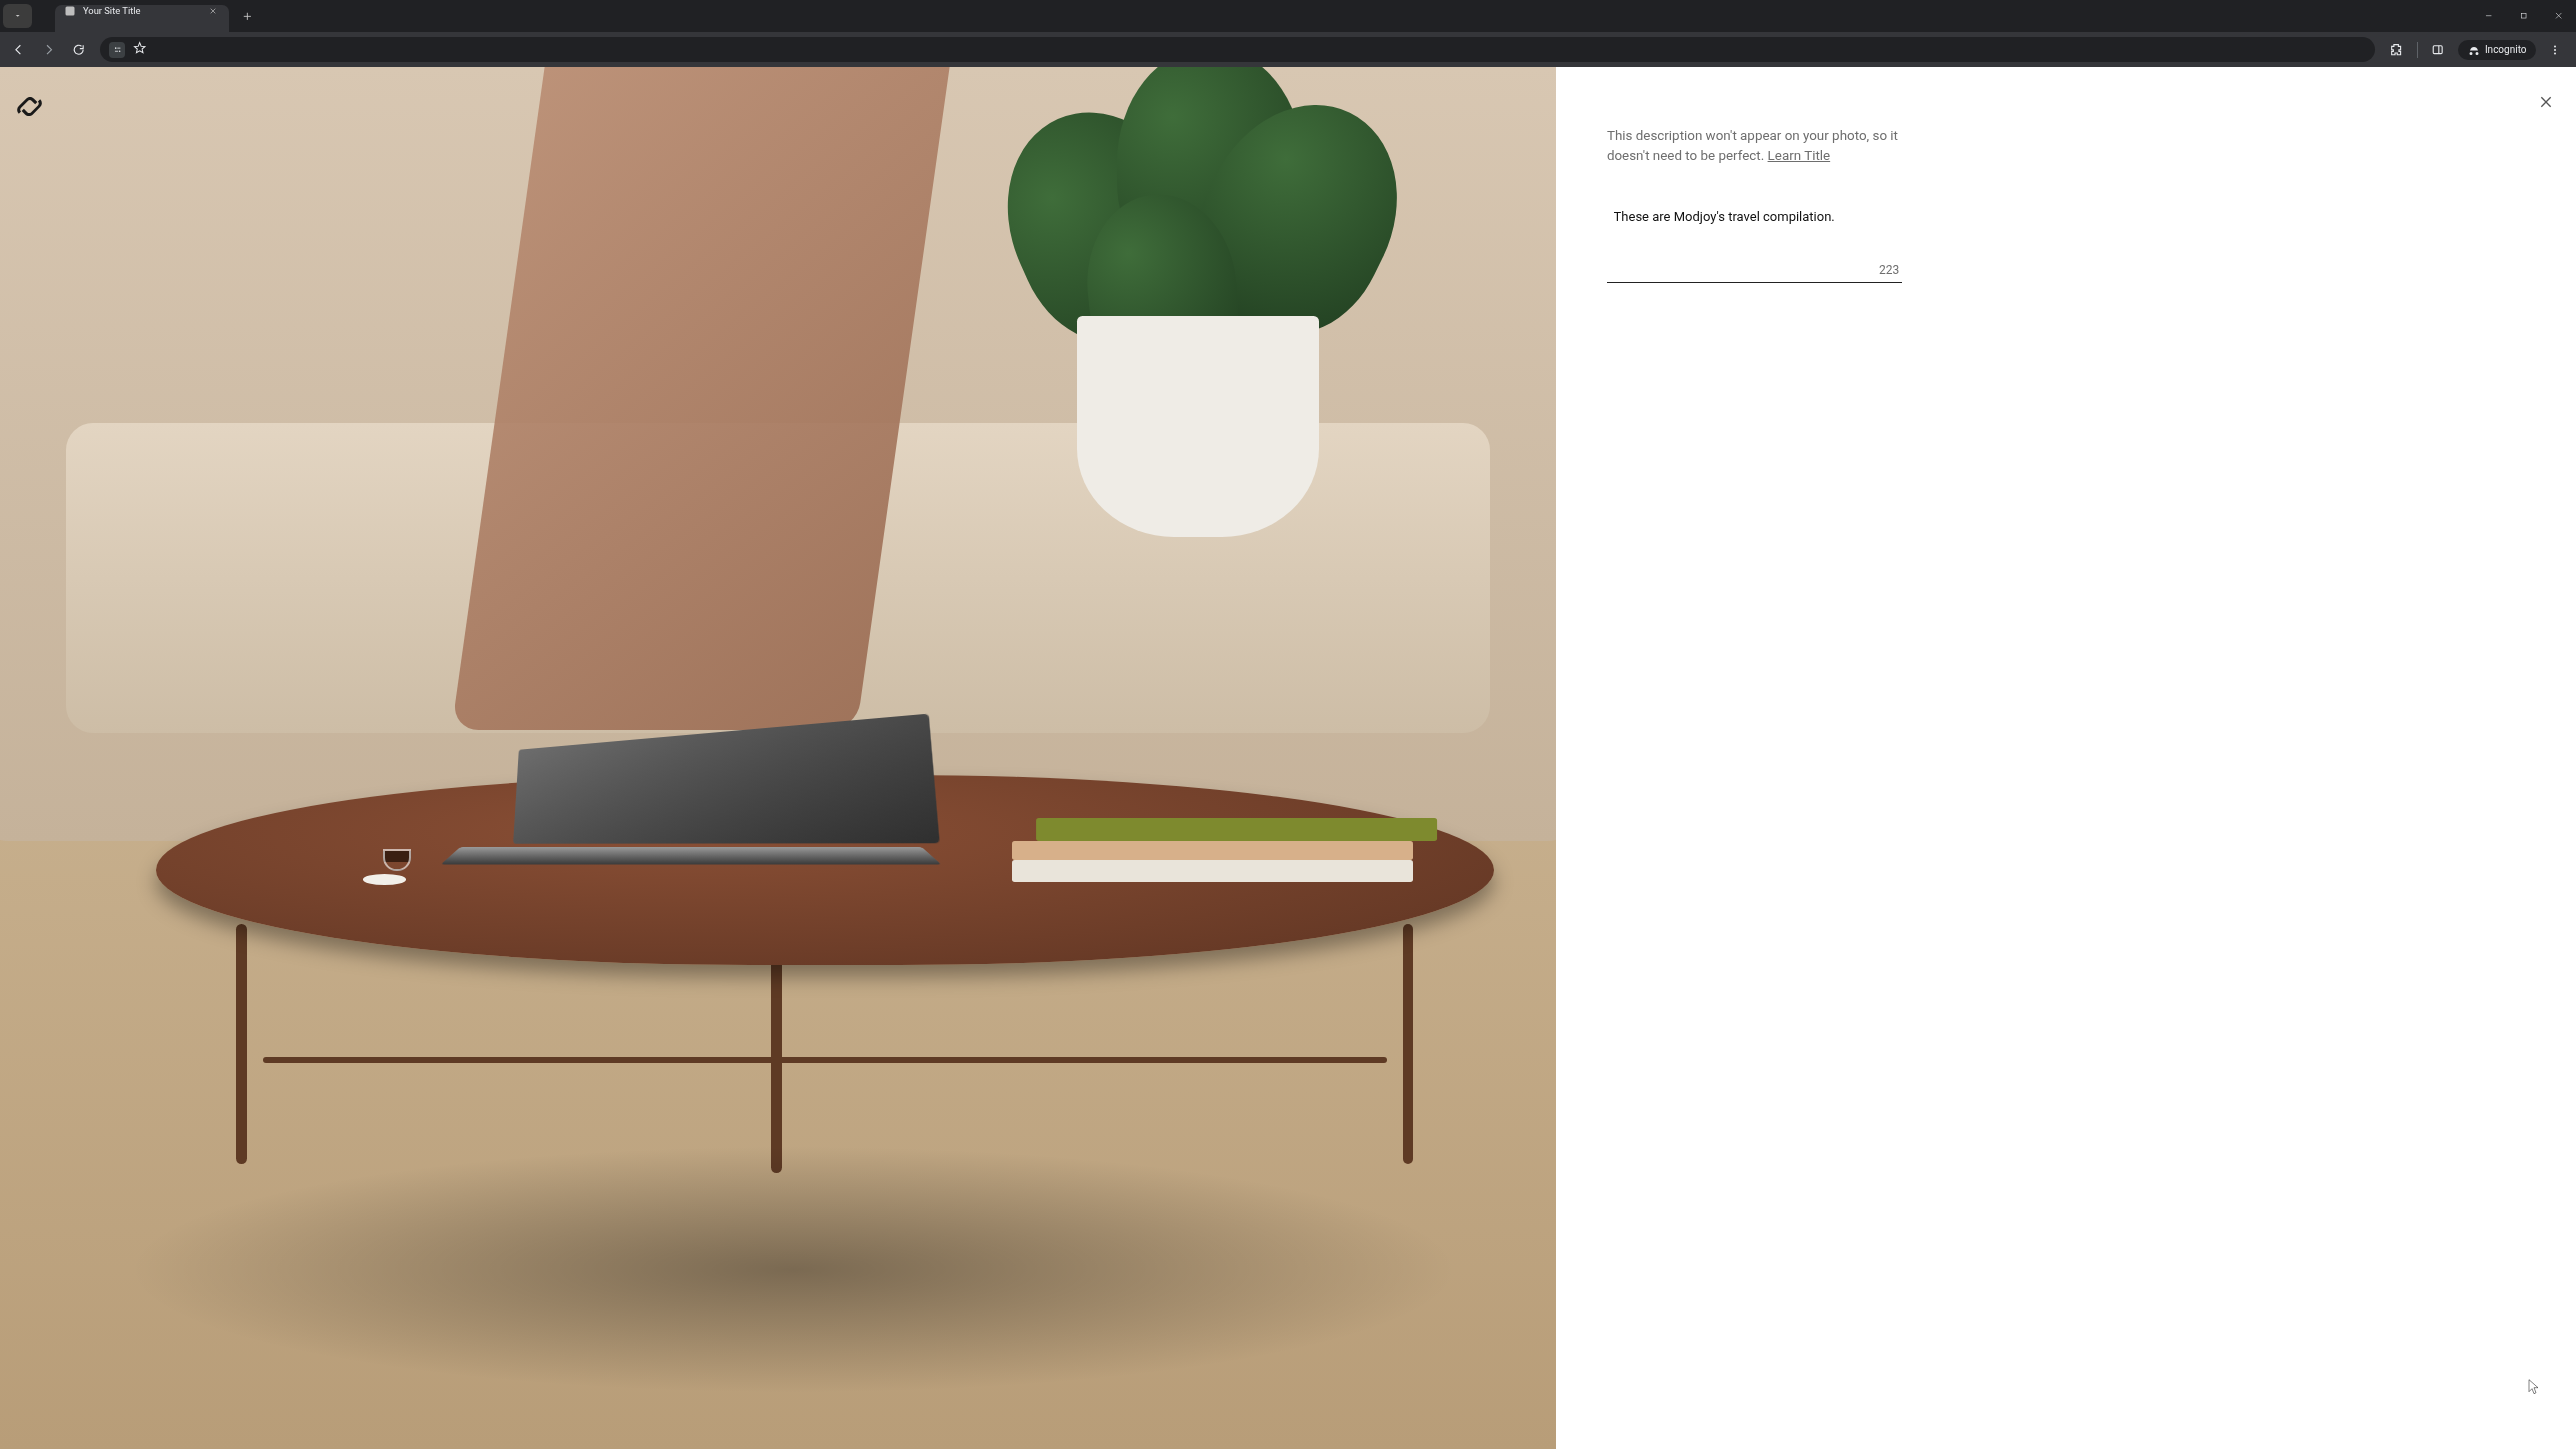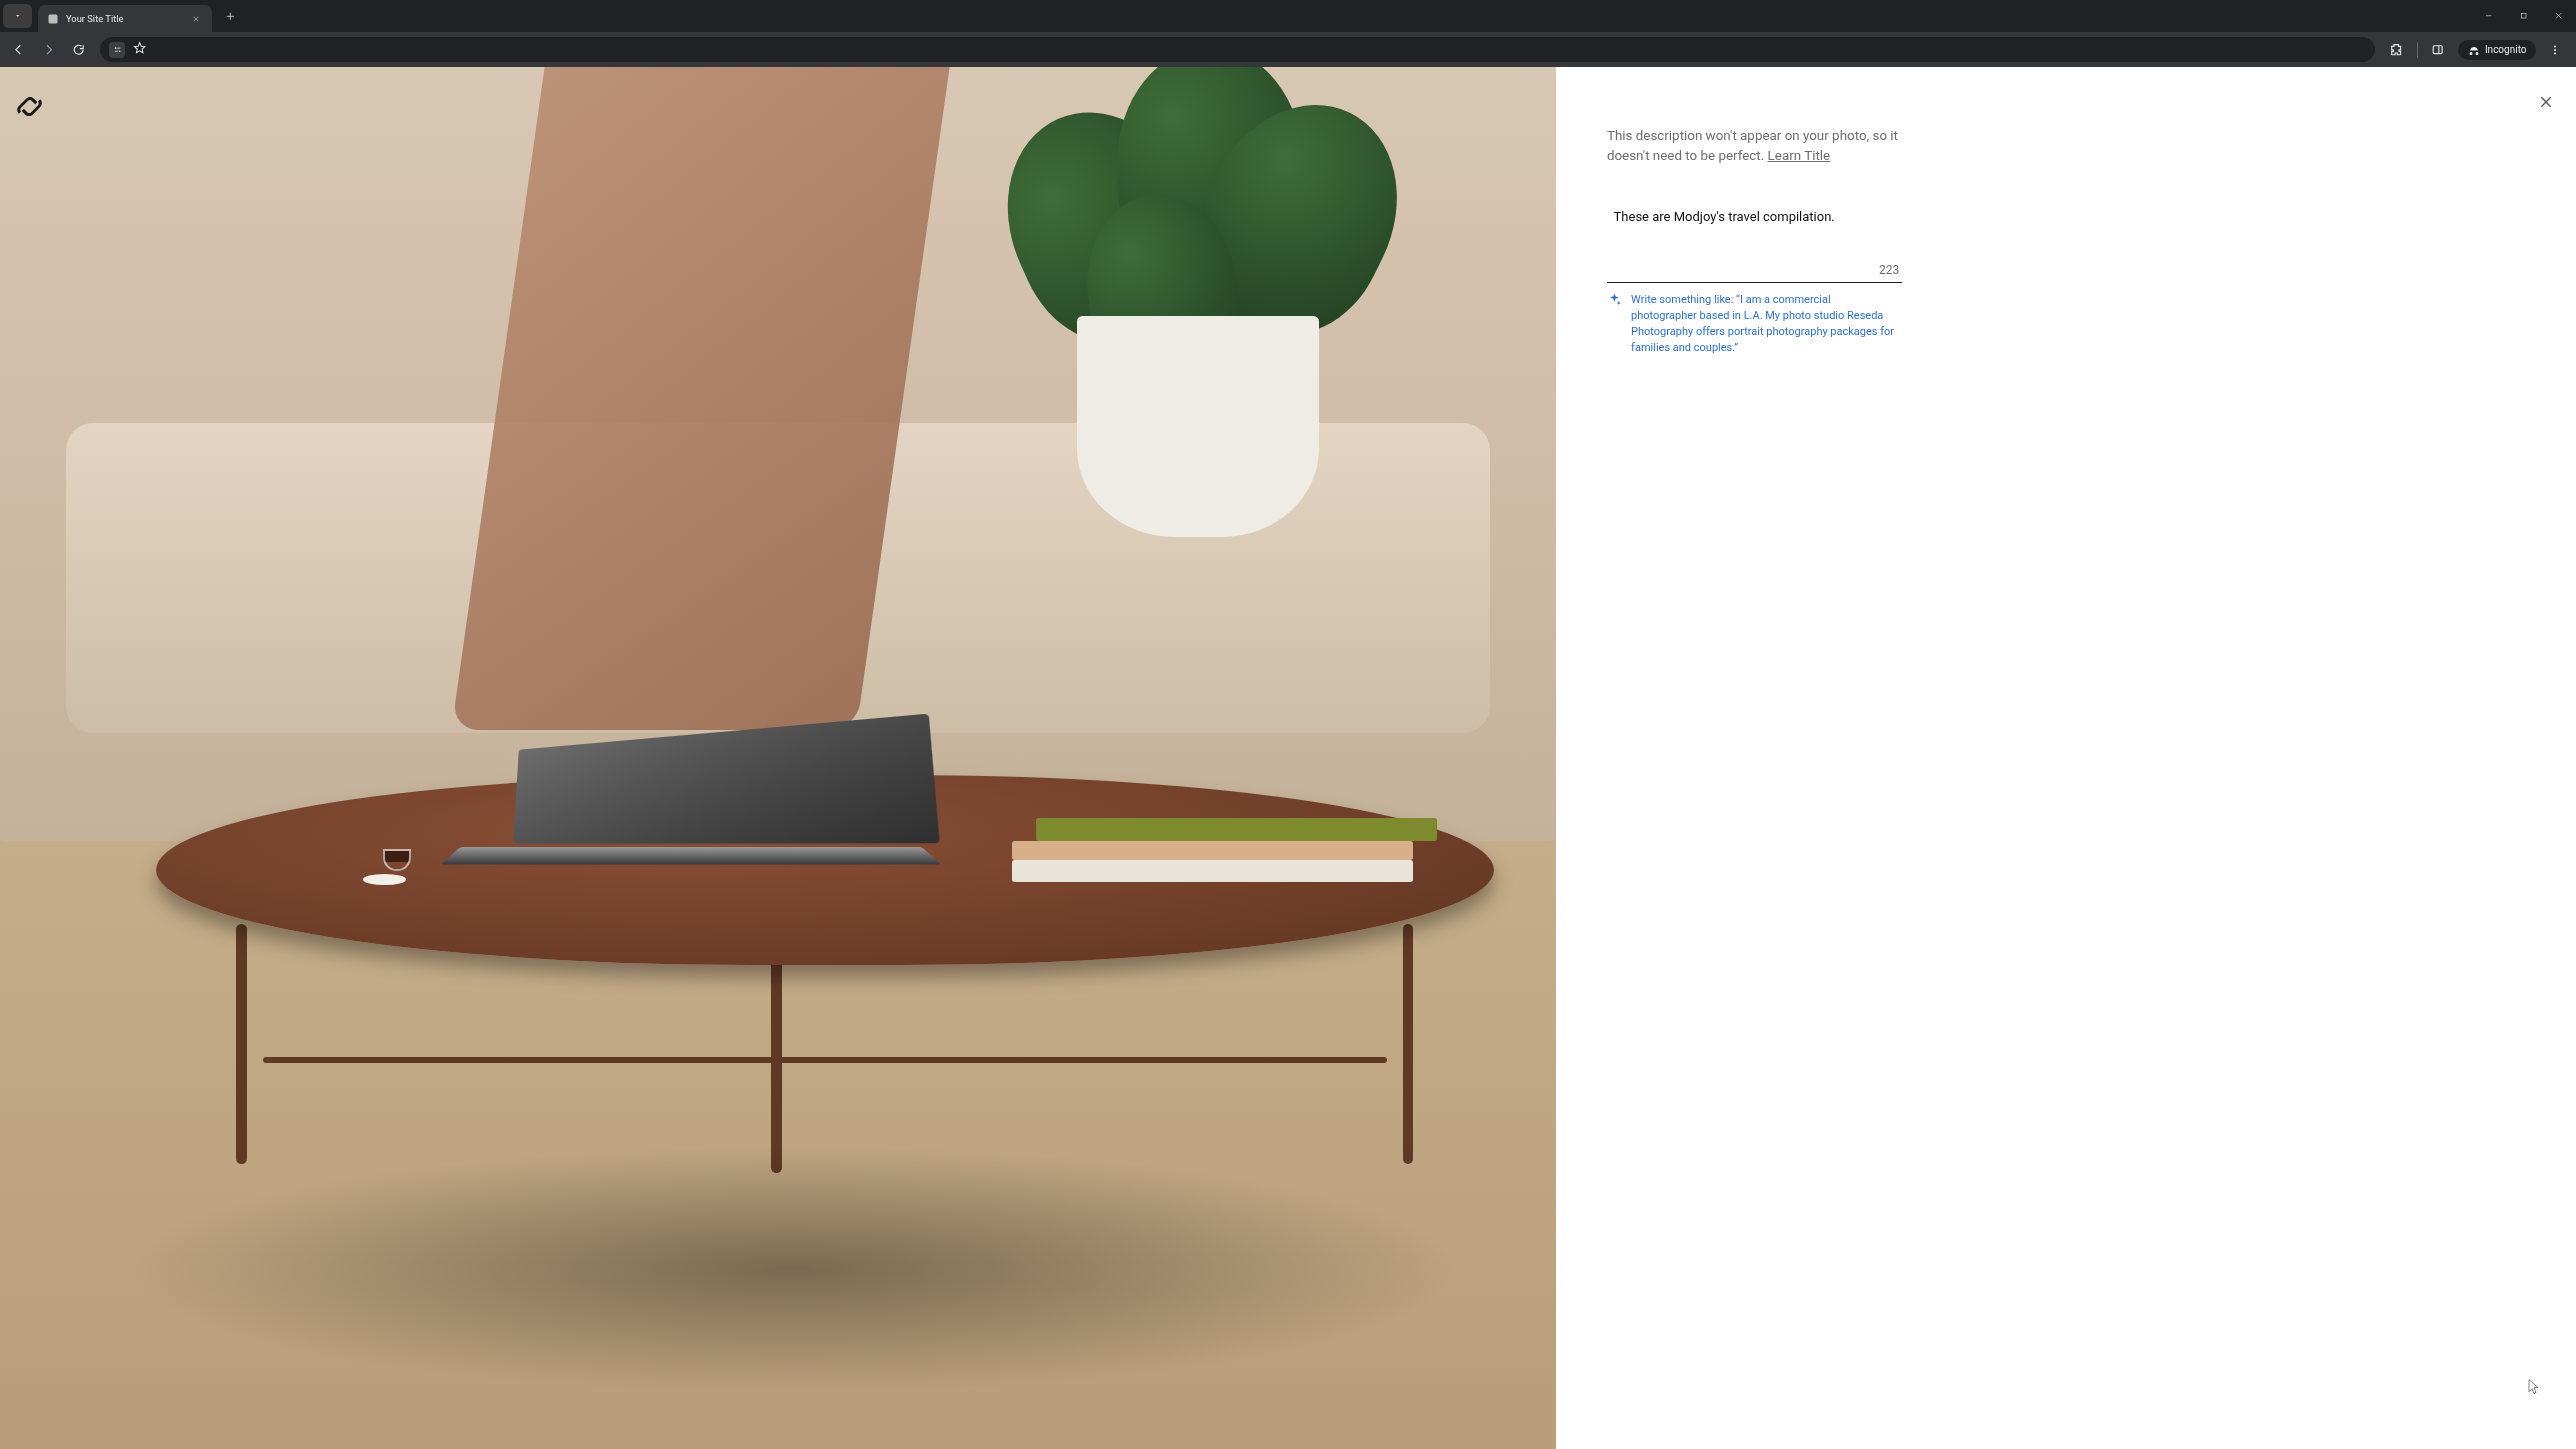--- a/index.html
+++ b/index.html
@@ -3,21 +3,21 @@
 <meta charset="utf-8">
 <style>
 * { margin: 0; padding: 0; box-sizing: border-box; }
 html, body { width: 100%; height: 100%; font-family: -apple-system, BlinkMacSystemFont, "Segoe UI", Roboto, Helvetica, Arial, sans-serif; overflow: hidden; }
 
 
 .browser { display: flex; flex-direction: column; height: 100vh; background: #202124; }
 .titlebar { height: 32px; display: flex; align-items: flex-end; background: #202124; }
 .tab-dropdown { width: 29.5px; height: 24px; margin: 0 2.7px 0 2.7px; display:flex; align-items:center; justify-content:center; border-radius: 5.4px; background:#3c3c3c; cursor:pointer; align-self:center;}
 .tab-dropdown svg { width:9.4px; height:9.4px; fill:#c7c7c7;}
-.tab { display:flex; align-items:center; gap:6.7px; height: 27px; padding: 0 9.4px; background:#35363a; color:#e8eaed; border-radius: 6.7px 6.7px 0 0; min-width: 174px; position:relative; margin-left:3px;}
+.tab { display:flex; gap:6.7px; height: 27px; padding: 0 9.4px; background:#35363a; color:#e8eaed; border-radius: 6.7px 6.7px 0 0; min-width: 174px; position:relative; margin-left:20px;}
 .tab .favicon { width:12px; height:12px; filter: grayscale(1) brightness(1.4); }
 .tab .tab-title { font-size: 9.4px; color:#e8eaed; flex:1; white-space:nowrap; overflow:hidden; text-overflow:ellipsis;}
 .tab .tab-close { width:12px; height:12px; display:flex; align-items:center; justify-content:center; cursor:pointer;}
 .tab .tab-close svg{ width:8px; height:8px; stroke:#c7c7c7; stroke-width:2;}
 .newtab { width:23px; height:23px; display:flex; align-items:center; justify-content:center; margin-left:6.7px; cursor:pointer; align-self:center;}
 .newtab svg{ width:10.7px; height:10.7px; stroke:#c7c7c7; stroke-width:2;}
 .window-controls { margin-left:auto; display:flex; align-items:center; height:100%; }
 .window-controls .wc { width:35px; height:100%; display:flex; align-items:center; justify-content:center; cursor:pointer;}
 .window-controls svg{ width:9.4px; height:9.4px; stroke:#e8eaed; stroke-width:1.5; fill:none;}
 
@@ -262,28 +262,20 @@
       </div>
 
       <div class="form-pane">
         <p class="subtext">
           <span>This description won't appear on your photo, so it doesn't need to be perfect. </span><a>Learn Title</a>
         </p>
         <div class="field-wrap">
           <input class="field" value="These are Modjoy's travel compilation." style="">
           <div class="counter">223</div>
         </div>
-        <div class="hint">
-          <span class="sparkle">
-            <svg viewBox="0 0 24 24">
-                <path d="M12 2l1.8 5.2L19 9l-5.2 1.8L12 16l-1.8-5.2L5 9l5.2-1.8L12 2zm7 12l.9 2.6L22 18l-2.1.9L19 21l-.9-2.1L16 18l2.1-.9L19 14z"></path>
-              </svg>
-          </span>
-          <p>Write something like: “I am a commercial photographer based in L.A. My photo studio Reseda Photography offers portrait photography packages for families and couples.”</p>
-        </div>
       </div>
     </div>
 
 
     <div class="cursor" style="right:36px;bottom:54px;">
       <svg viewBox="0 0 24 32">
           <path d="M2 2l0 24 6-6 4 10 4-2-4-10 8 0z"></path>
         </svg>
     </div>
 

